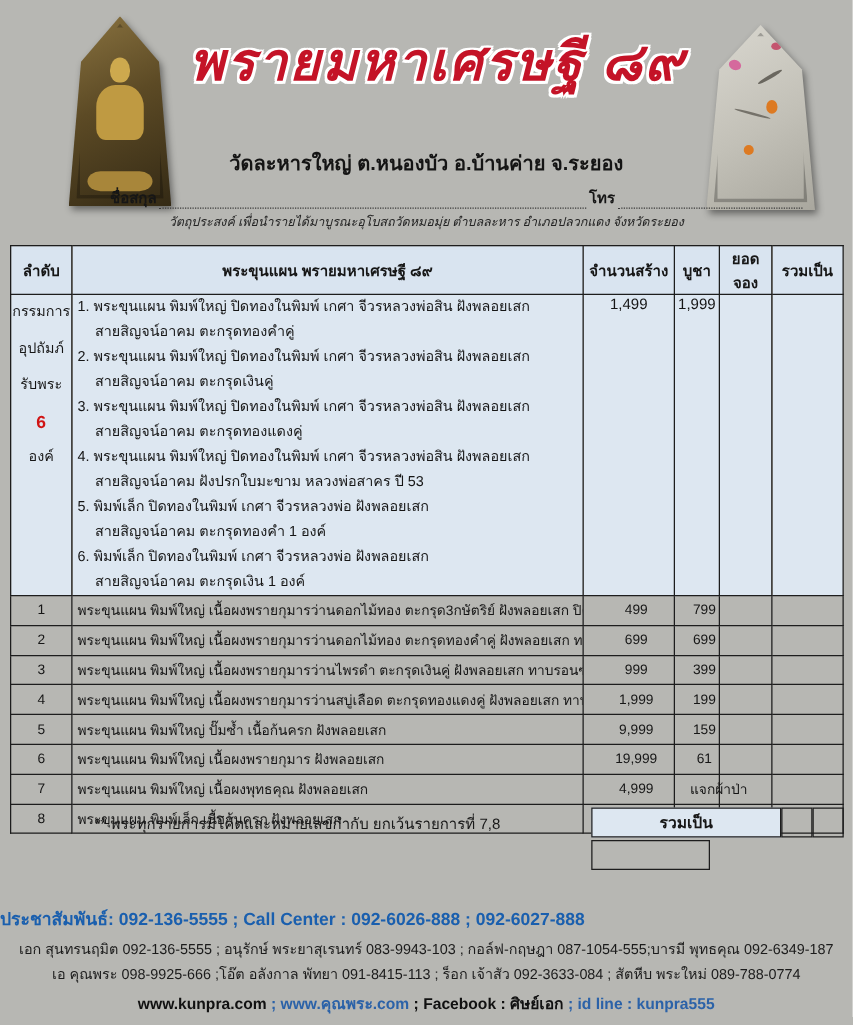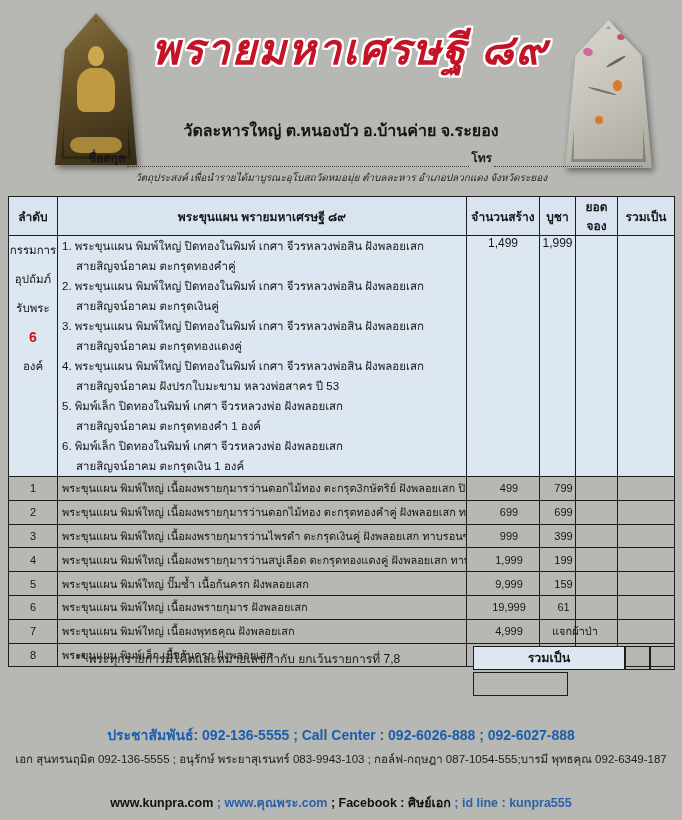--- a/index.html
+++ b/index.html
@@ -64,21 +64,21 @@
   
   .summary{position:absolute;left:8px;top:646px;width:666px;height:56px;font-size:12px;}
   .note{position:absolute;left:0;top:0;width:460px;height:27px;line-height:27px;text-align:center;color:#191919;}
   .sumrow{position:absolute;left:465px;display:flex;}
   .sumrow .cell{border:1.6px solid #1d1d1d;height:24px;box-sizing:border-box;}
   .sumrow .lab{background:#dde7f1;font-weight:bold;text-align:center;line-height:22px;font-size:12.5px;}
   .r1{top:0;} .r2{top:25.5px;}
   
   .dateline{position:absolute;top:703px;left:0;width:682px;text-align:center;
             font-size:13px;font-weight:bold;color:#e21212;}
-  .prline{position:absolute;top:724px;left:0;width:682px;text-align:center;
+  .prline{position:absolute;top:724px;left:0;width:682px;
           font-size:14px;font-weight:bold;color:#1a5fae;}
   .contact{position:absolute;left:0;width:682px;text-align:center;font-size:11.5px;color:#1b1b1b;}
   .c1{top:750px;} .c2{top:770px;}
   .webline{position:absolute;top:793px;left:0;width:682px;text-align:center;
            font-size:12.5px;font-weight:bold;color:#111;}
   .webline .blue{color:#2b62a8;}
 </style>
 </head>
 <body>
 
@@ -239,17 +239,18 @@
       <div class="cell" style="width:25px"></div>
       <div class="cell" style="width:25px"></div>
     </div>
     <div class="sumrow r2">
       <div class="cell" style="width:95px"></div>
     </div>
   </div>
 
   <div class="prline">ประชาสัมพันธ์:   092-136-5555 ; Call Center : 092-6026-888 ; 092-6027-888</div>
   <div class="contact c1">เอก สุนทรนฤมิต  092-136-5555 ; อนุรักษ์ พระยาสุเรนทร์ 083-9943-103 ; กอล์ฟ-กฤษฎา 087-1054-555;บารมี พุทธคุณ 092-6349-187</div>
+  <div class="contact c2">เอ คุณพระ 098-9925-666 ;โอ๊ต อลังกาล พัทยา 091-8415-113 ; ร็อก เจ้าสัว 092-3633-084 ;  สัตหีบ พระใหม่ 089-788-0774</div>
   <div class="webline">
     <span>www.kunpra.com</span><span class="blue"> ; </span><span class="blue">www.คุณพระ.com</span><span> ; </span><span>Facebook : ศิษย์เอก</span><span class="blue"> ; </span><span class="blue">id line : kunpra555</span>
   </div>
 
 </div>
 
 </body></html>

